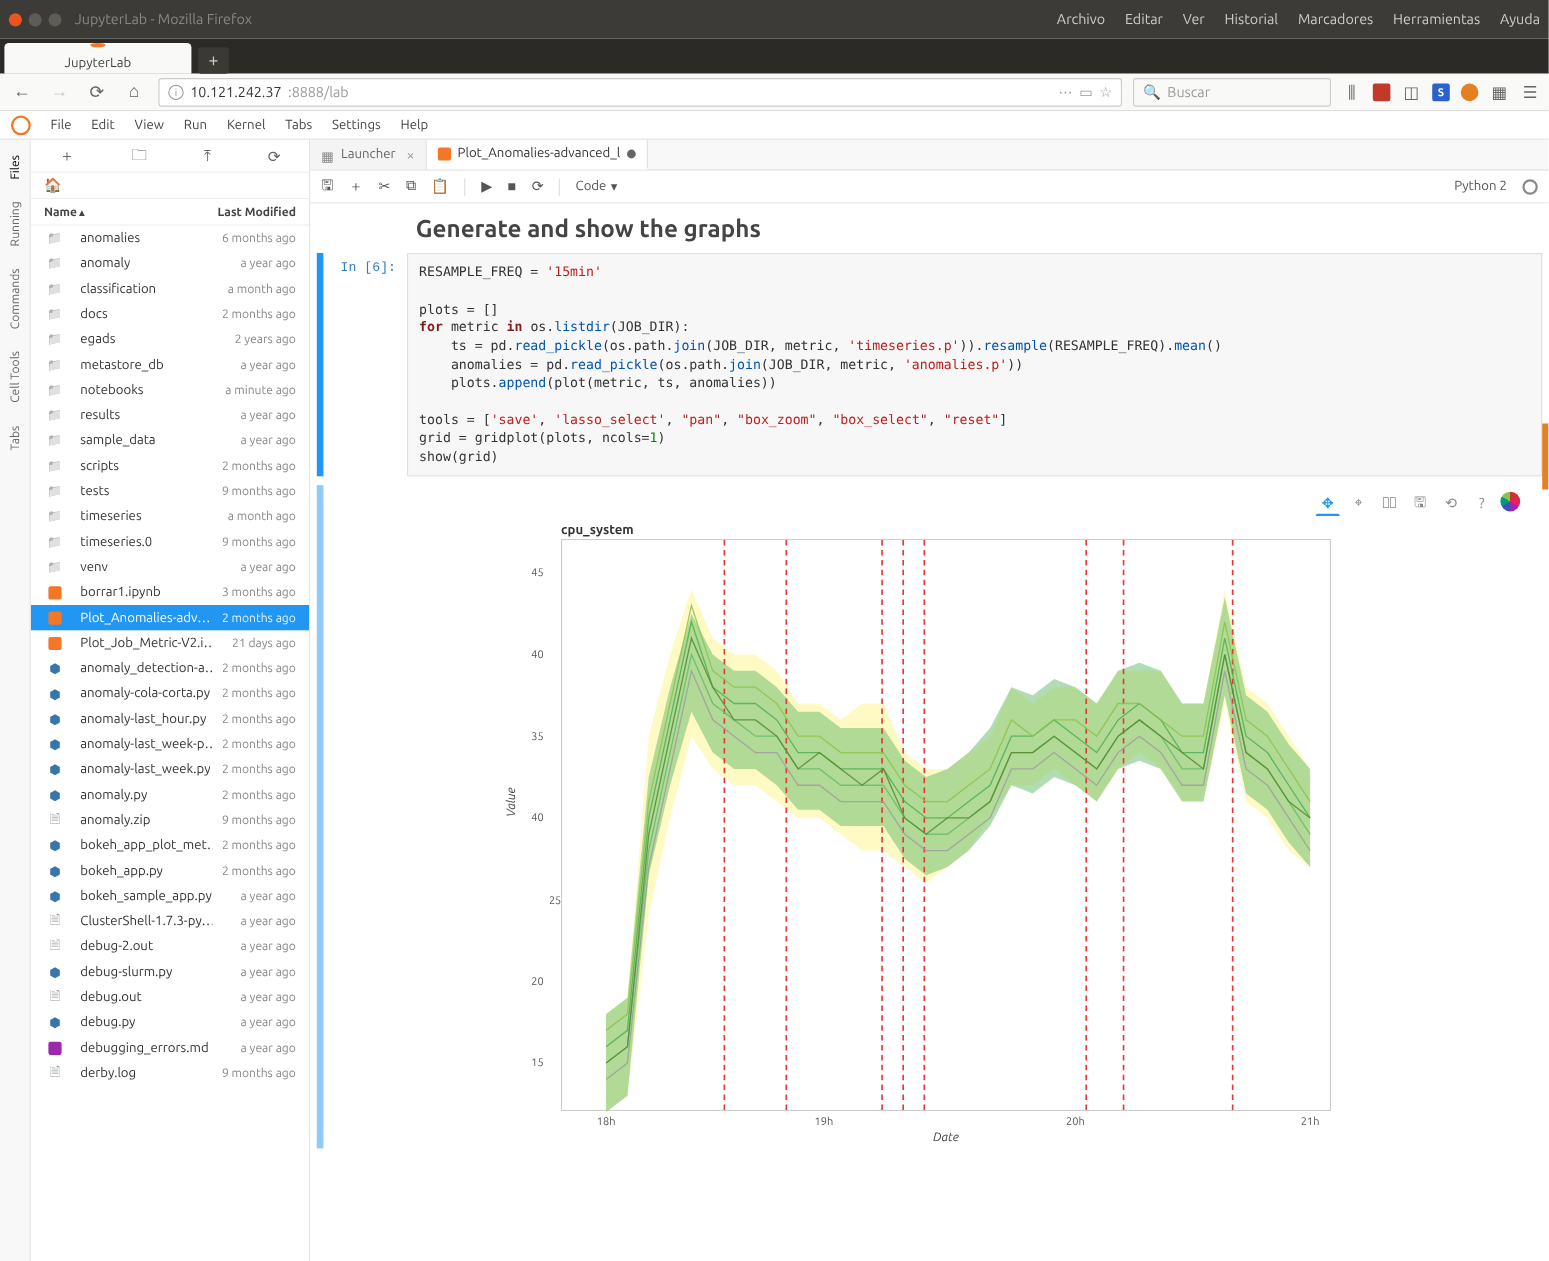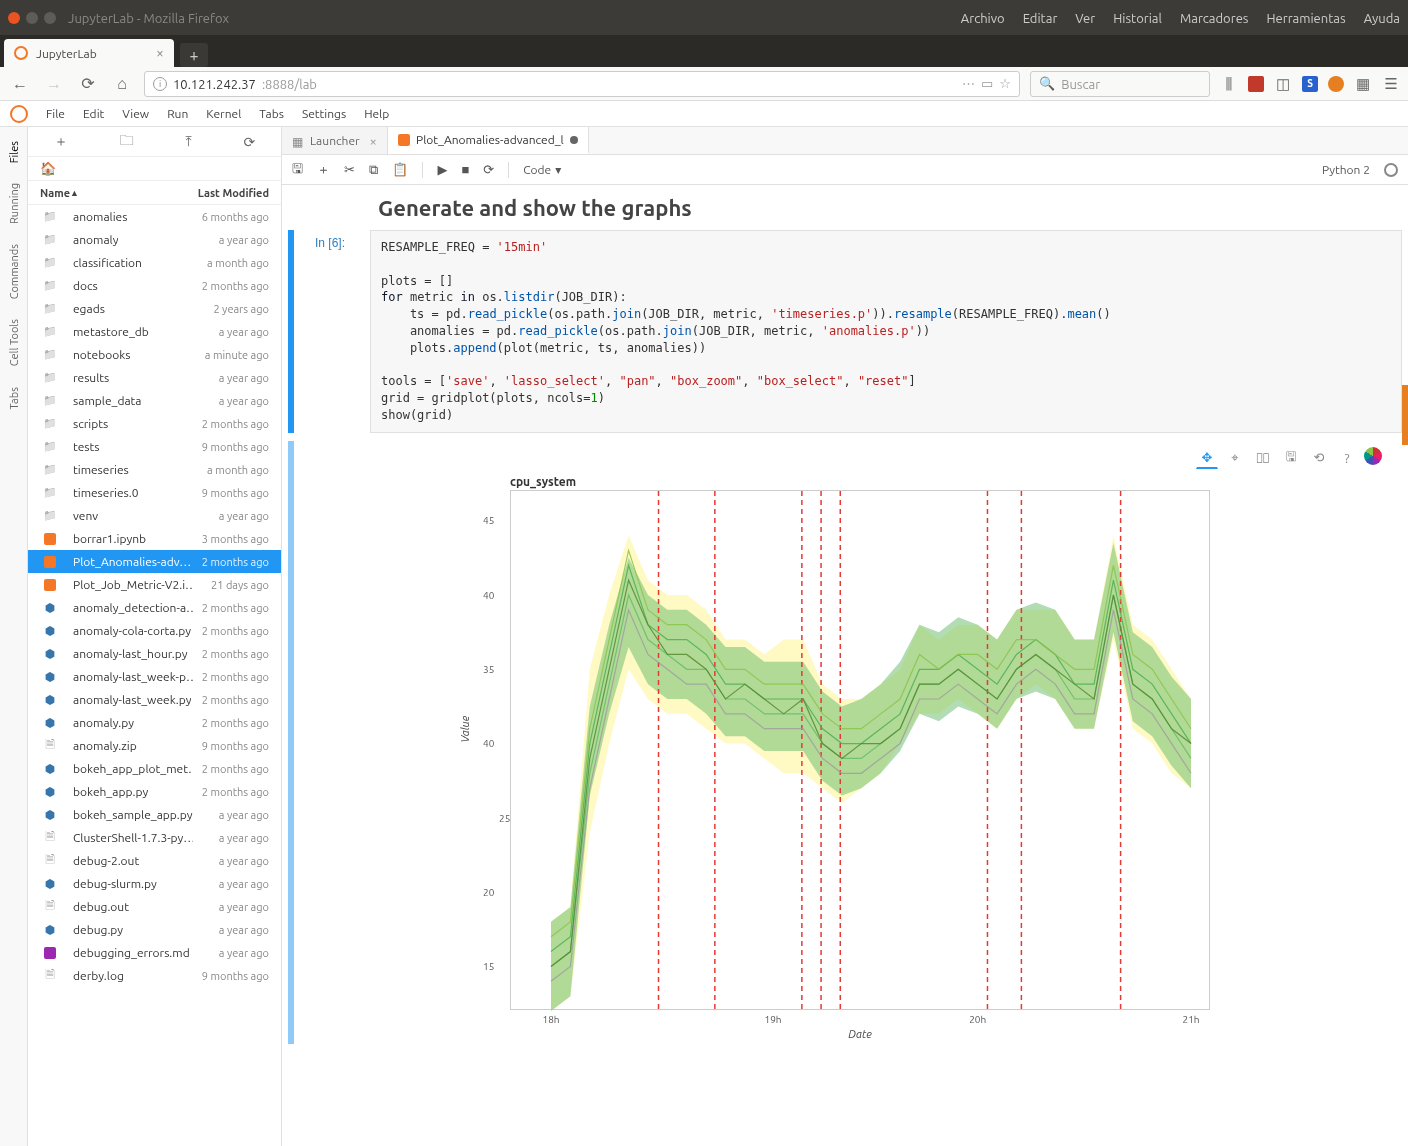--- a/index.html
+++ b/index.html
@@ -10,21 +10,21 @@
 .titlebar .win-btns { display: flex; gap: 6px; margin-right: 12px; }
 .titlebar .win-btn { width: 12px; height: 12px; border-radius: 50%; }
 .win-close { background: #e95420; }
 .win-min { background: #5e5c56; }
 .win-max { background: #5e5c56; }
 .titlebar .title { flex: 1; color: #888; }
 .titlebar .menus { display: flex; gap: 18px; color: #ccc; font-size: 13px; }
 .titlebar .menus span { cursor: default; }
 
 .tabbar { height: 32px; background: #2b2a27; display: flex; align-items: flex-end; padding-left: 4px; }
-.tabbar .tab { background: #f9f9f8; height: 28px; display: flex; align-items: center; padding: 0 10px; border-radius: 4px 4px 0 0; font-size: 12px; color: #444; gap: 8px; min-width: 170px; }
+.tabbar .tab { background: #f9f9f8; height: 28px; display: flex; align-items: center; padding: 0 10px; border-radius: 4px 4px 0 0; font-size: 12px; color: #444; gap: 8px; min-width: 170px; flex-direction: column; }
 .tabbar .tab .jlogo { width: 14px; height: 14px; border: 2px solid #f37726; border-radius: 50%; display: inline-block; }
 .tabbar .tab .close { color: #888; font-size: 14px; cursor: pointer; margin-left: auto; }
 .tabbar .newtab { width: 28px; height: 24px; background: #3a3935; color: #ccc; display: flex; align-items: center; justify-content: center; margin-left: 6px; border-radius: 3px; font-size: 16px; }
 
 .navbar { height: 34px; background: #f9f9f8; border-bottom: 1px solid #ddd; display: flex; align-items: center; padding: 0 8px; gap: 10px; }
 .navbar .navbtn { width: 24px; height: 24px; display: flex; align-items: center; justify-content: center; color: #666; font-size: 16px; border-radius: 3px; cursor: pointer; }
 .navbar .navbtn.disabled { color: #ccc; }
 .navbar .urlbar { flex: 1; height: 26px; border: 1px solid #ccc; border-radius: 3px; padding: 0 8px; display: flex; align-items: center; font-size: 13px; color: #333; background: #fff; gap: 6px; }
 .navbar .urlbar .info { width: 14px; height: 14px; border: 1px solid #999; border-radius: 50%; display: inline-flex; align-items: center; justify-content: center; font-size: 9px; color: #888; }
 .navbar .urlbar .dim { color: #999; }
@@ -79,24 +79,24 @@
 .nb-toolbar .spacer { flex: 1; }
 .nb-toolbar .kernel { font-size: 12px; color: #555; }
 .nb-toolbar .kring { width: 14px; height: 14px; border: 2px solid #888; border-radius: 50%; }
 
 .notebook { flex: 1; overflow: auto; padding: 10px 6px; background: #fff; position: relative; }
 .heading { font-size: 22px; font-weight: 600; color: #444; margin: 0 0 10px 90px; }
 
 .cell { display: flex; margin-bottom: 8px; }
 .cell .bar { width: 6px; background: #2196f3; margin-right: 6px; }
 .cell .bar.out { background: #2196f3; opacity: 0.5; }
-.cell .prompt { width: 70px; text-align: center; padding-right: 10px; font-family: Liberation Sans, sans-serif; font-size: 12px; color: #307fc1; padding-top: 6px; }
+.cell .prompt { width: 70px; text-align: right; padding-right: 10px; font-family: Liberation Mono, monospace; font-size: 12px; color: #307fc1; padding-top: 6px; }
 .cell .content { flex: 1; }
 .code-input { background: #f7f7f7; border: 1px solid #e0e0e0; padding: 8px 10px; font-family: "DejaVu Sans Mono", monospace; font-size: 12px; line-height: 1.4; white-space: pre; overflow-x: auto; }
-.code-input .kw { color: #0f172a; font-weight: normal; }
+.code-input .kw { color: #7f1d1d; font-weight: bold; }
 .code-input .str { color: #ba2121; }
 .code-input .fn { color: #0055aa; }
 .code-input .num { color: #008800; }
 
 .output-area { padding: 4px 10px 4px 10px; }
 
 
 .plot-toolbar { display: flex; justify-content: flex-end; gap: 6px; padding: 2px 10px; }
 .plot-toolbar .pt-btn { width: 22px; height: 22px; display: flex; align-items: center; justify-content: center; color: #888; border: 1px solid transparent; font-size: 13px; cursor: pointer; }
 .plot-toolbar .pt-btn.active { border-bottom: 2px solid #2196f3; color: #2196f3; }
@@ -540,21 +540,21 @@
                     </svg>
                   <div class="axis-label-y">Value</div>
                 <div class="ytick" style="top: 475.429px;">15</div>
                     <div class="ytick" style="top: 401.143px;">20</div>
                     <div class="ytick" style="top: 326.857px; margin-left: 16px;">25</div>
                     <div class="ytick" style="top: 252.571px;">40</div>
                     <div class="ytick" style="top: 178.286px;">35</div>
                     <div class="ytick" style="top: 104px;">40</div>
                     <div class="ytick" style="top: 29.7143px;">45</div>
                     <div class="xtick" style="left: 40px;">18h</div>
-                    <div class="xtick" style="left: 262px;">19h</div>
+                    <div class="xtick" style="left: 238px;">19h</div>
                     <div class="xtick" style="left: 466.667px; margin-top: 31px;">20h</div>
                     <div class="xtick" style="left: 680px;">21h</div>
                   </div>
                 <div class="axis-label-x" style="width:700px">Date</div>
               </div>
             </div>
           </div>
         </div>
         <div class="rightscroll"></div>
       </div>

